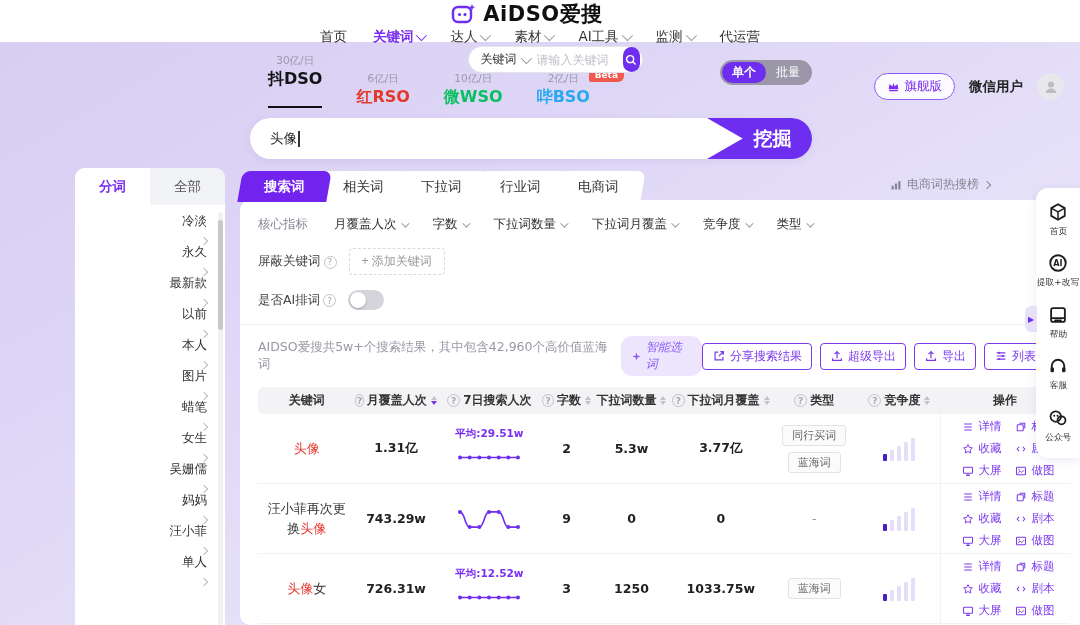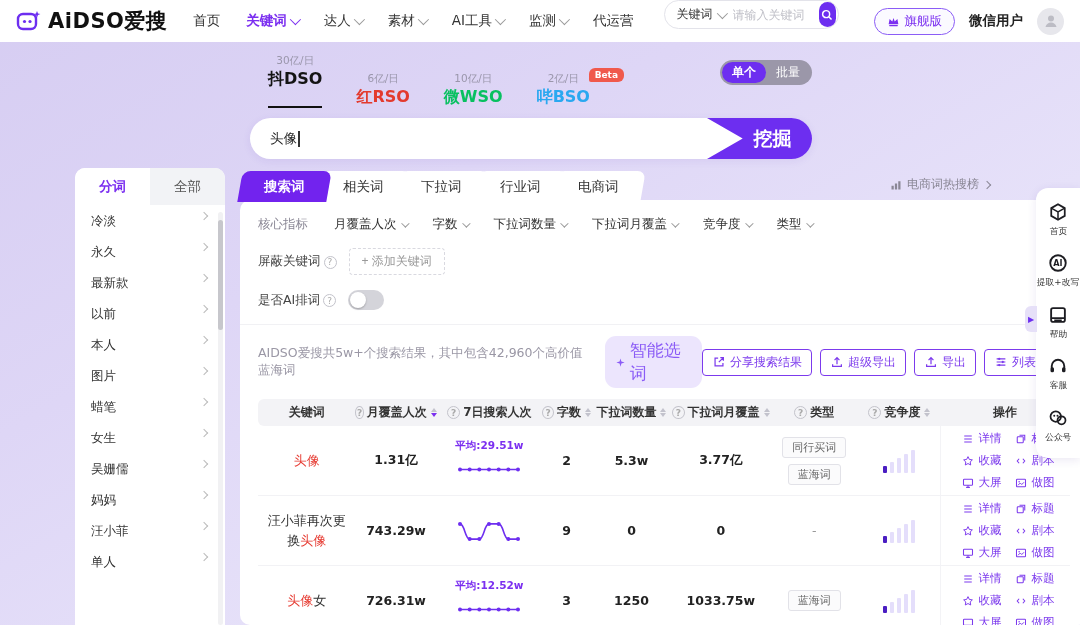--- a/index.html
+++ b/index.html
@@ -4,21 +4,21 @@
 <style>
   * { margin:0; padding:0; box-sizing:border-box; }
   html,body { width:1080px; height:625px; overflow:hidden; }
   body { font-family:"DejaVu Sans","Liberation Sans",sans-serif; font-size:13px; color:#333;
          background:linear-gradient(150deg,#d6cdf2 0%,#ded6f6 35%,#e9e5fa 75%,#efecfb 100%); }
   .icn { width:14px; height:14px; flex:0 0 auto; }
   svg { display:block; }
 
   
   .hdr { position:absolute; top:0; left:0; width:1080px; height:42px; background:#fff;
-         display:flex; padding:0 16px; z-index:30; }
+         display:flex; align-items:center; padding:0 16px; z-index:30;flex-direction:column; }
   .logo { display:flex; align-items:center; gap:6px; margin-right:26px; }
   .logo-txt { font-size:21px; font-weight:800; letter-spacing:.5px; color:#111; }
   .nav { display:flex; align-items:center; gap:26px; }
   .nav-item { display:flex; align-items:center; gap:3px; font-size:13.5px; color:#333; cursor:pointer; }
   .nav-item.active { color:#7b2ff0; font-weight:700; }
   .chev { width:8px; height:8px; border-right:1.4px solid #999; border-bottom:1.4px solid #999;
           transform:rotate(45deg) translateY(-2px); display:inline-block; }
   .nav-item.active .chev { border-color:#7b2ff0; }
   .hdr-search { display:flex; align-items:center; margin-left:30px; border:1px solid #e3e3ea;
                 border-radius:16px; height:29px; padding:0 2px 0 12px; background:#fff; width:175px; }
@@ -57,22 +57,22 @@
              clip-path:polygon(0 0,100% 0,100% 100%,0 100%,34% 50%); padding-left:26px; }
 
   
   .sidebar { position:absolute; left:75px; top:168px; width:150px; height:457px; background:#fff;
              border-radius:10px 10px 0 0; overflow:hidden; }
   .sb-tabs { display:flex; height:37px; }
   .sb-tab { flex:1; display:flex; align-items:center; justify-content:center; font-size:13.5px;
             color:#555; background:#f2f3f6; cursor:pointer; }
   .sb-tab.active { background:#fff; color:#7b2ff0; font-weight:700; }
   .sb-list { padding:8px 0 0 0; }
-  .sb-item { height:31px; display:flex; align-items:flex-start; justify-content:space-between;
-             padding:0 18px 0 16px; font-size:12.5px; color:#333; cursor:pointer; }
+  .sb-item { height:31px; display:flex; align-items:flex-end; justify-content:space-between;
+             padding:0 18px 0 16px; font-size:12.5px; color:#333; cursor:pointer;flex-direction:column; }
   .sb-item .chev2 { width:6px; height:6px; border-right:1.2px solid #bbb; border-bottom:1.2px solid #bbb;
                     transform:rotate(-45deg); }
   .sb-scroll { position:absolute; right:2px; top:44px; bottom:0; width:5px; background:#f1f1f3; border-radius:3px; }
   .sb-thumb { position:absolute; right:2px; top:52px; width:5px; height:110px; background:#c7c7cc; border-radius:3px; }
 
   
   .ctabs { position:absolute; left:240px; top:171px; display:flex; z-index:5; }
   .ctab { position:relative; height:31px; padding:0 24px; display:flex; align-items:center;
           font-size:13.5px; color:#333; cursor:pointer; background:#fff; margin-right:-10px;
           border-radius:8px 8px 0 0; transform:skewX(-10deg); }
@@ -94,22 +94,22 @@
   .help::before { content:"?"; }
   .add-kw { border:1px dashed #d9d9e0; border-radius:4px; color:#999; font-size:12px; padding:4px 12px;
             background:#fff; cursor:pointer; }
   .toggle { width:36px; height:20px; border-radius:10px; background:#d4d4da; position:relative; cursor:pointer; }
   .toggle .knob { position:absolute; left:2px; top:2px; width:16px; height:16px; border-radius:50%; background:#fff;
                   box-shadow:0 1px 2px rgba(0,0,0,.25); }
   .divider { height:1px; background:#f1f1f4; margin:14px -18px 0 -18px; }
 
   .result-bar { display:flex; align-items:center; margin-top:11px; }
   .result-text { font-size:12.5px; color:#9a97a5; }
-  .smart-pill { display:flex; align-items:center; gap:4px; background:#ece5fd; color:#8b5cf6; font-size:17px;
-                border-radius:11px; padding:3px 10px; margin-left:10px; cursor:pointer; }
+  .smart-pill { display:flex; align-items:center; gap:4px; background:#ece5fd; color:#8b5cf6; font-size:12px;
+                border-radius:11px; padding:3px 10px; margin-left:10px; cursor:pointer;font-style:italic; }
   .rbtns { margin-left:auto; display:flex; gap:8px; }
   .obtn { display:flex; align-items:center; gap:4px; border:1px solid #7c3aed; color:#7c3aed; background:#fff;
           font-size:12px; border-radius:4px; padding:4px 9px; cursor:pointer; white-space:nowrap; }
 
   
   .tbl { margin-top:11px; }
   .tr { display:grid; grid-template-columns:12% 10% 13% 6% 10% 12% 11% 10% 16%; align-items:center; }
   .thead { background:#f3f3f6; border-radius:6px; height:27px; font-size:12px; color:#333; font-weight:600; }
   .th { display:flex; align-items:center; justify-content:center; gap:1px; white-space:nowrap; }
   .sorts { display:inline-flex; flex-direction:column; gap:1px; margin-left:3px; }

